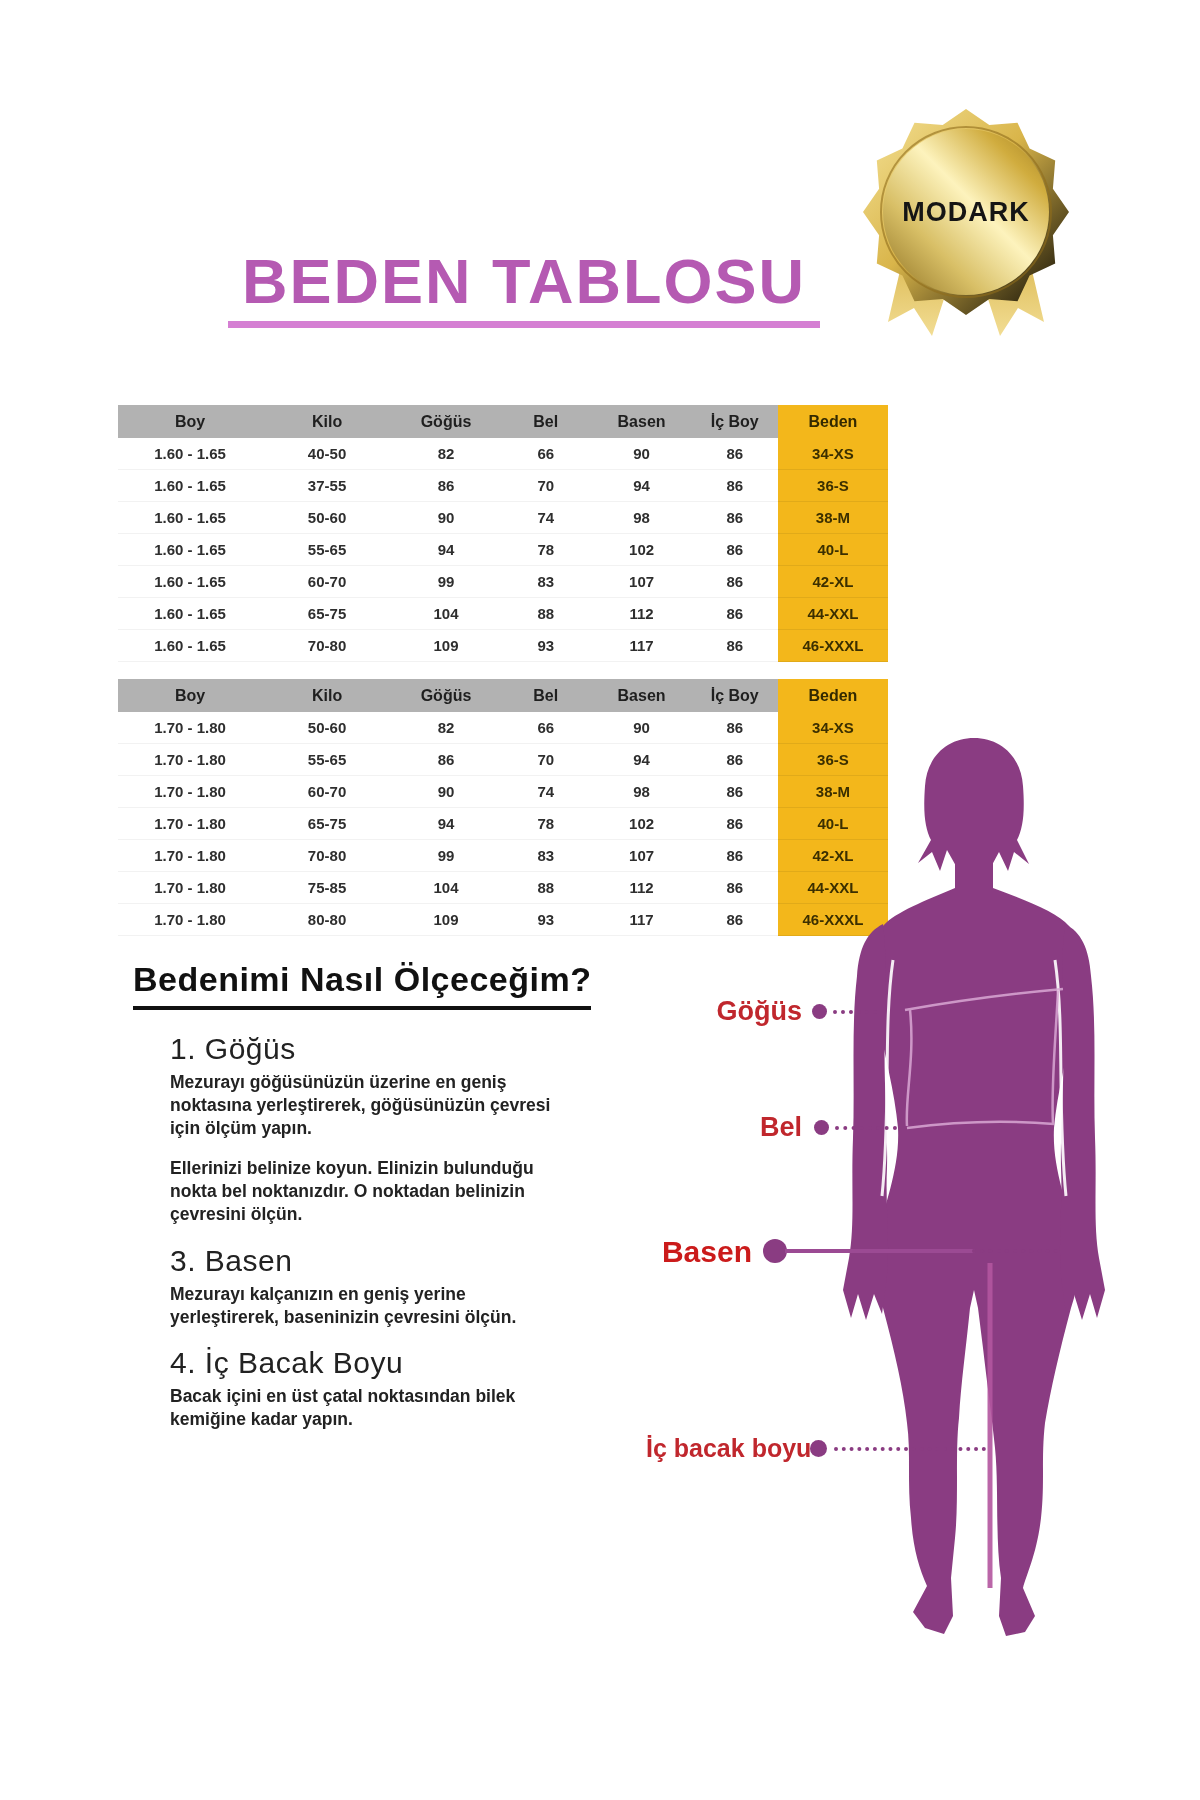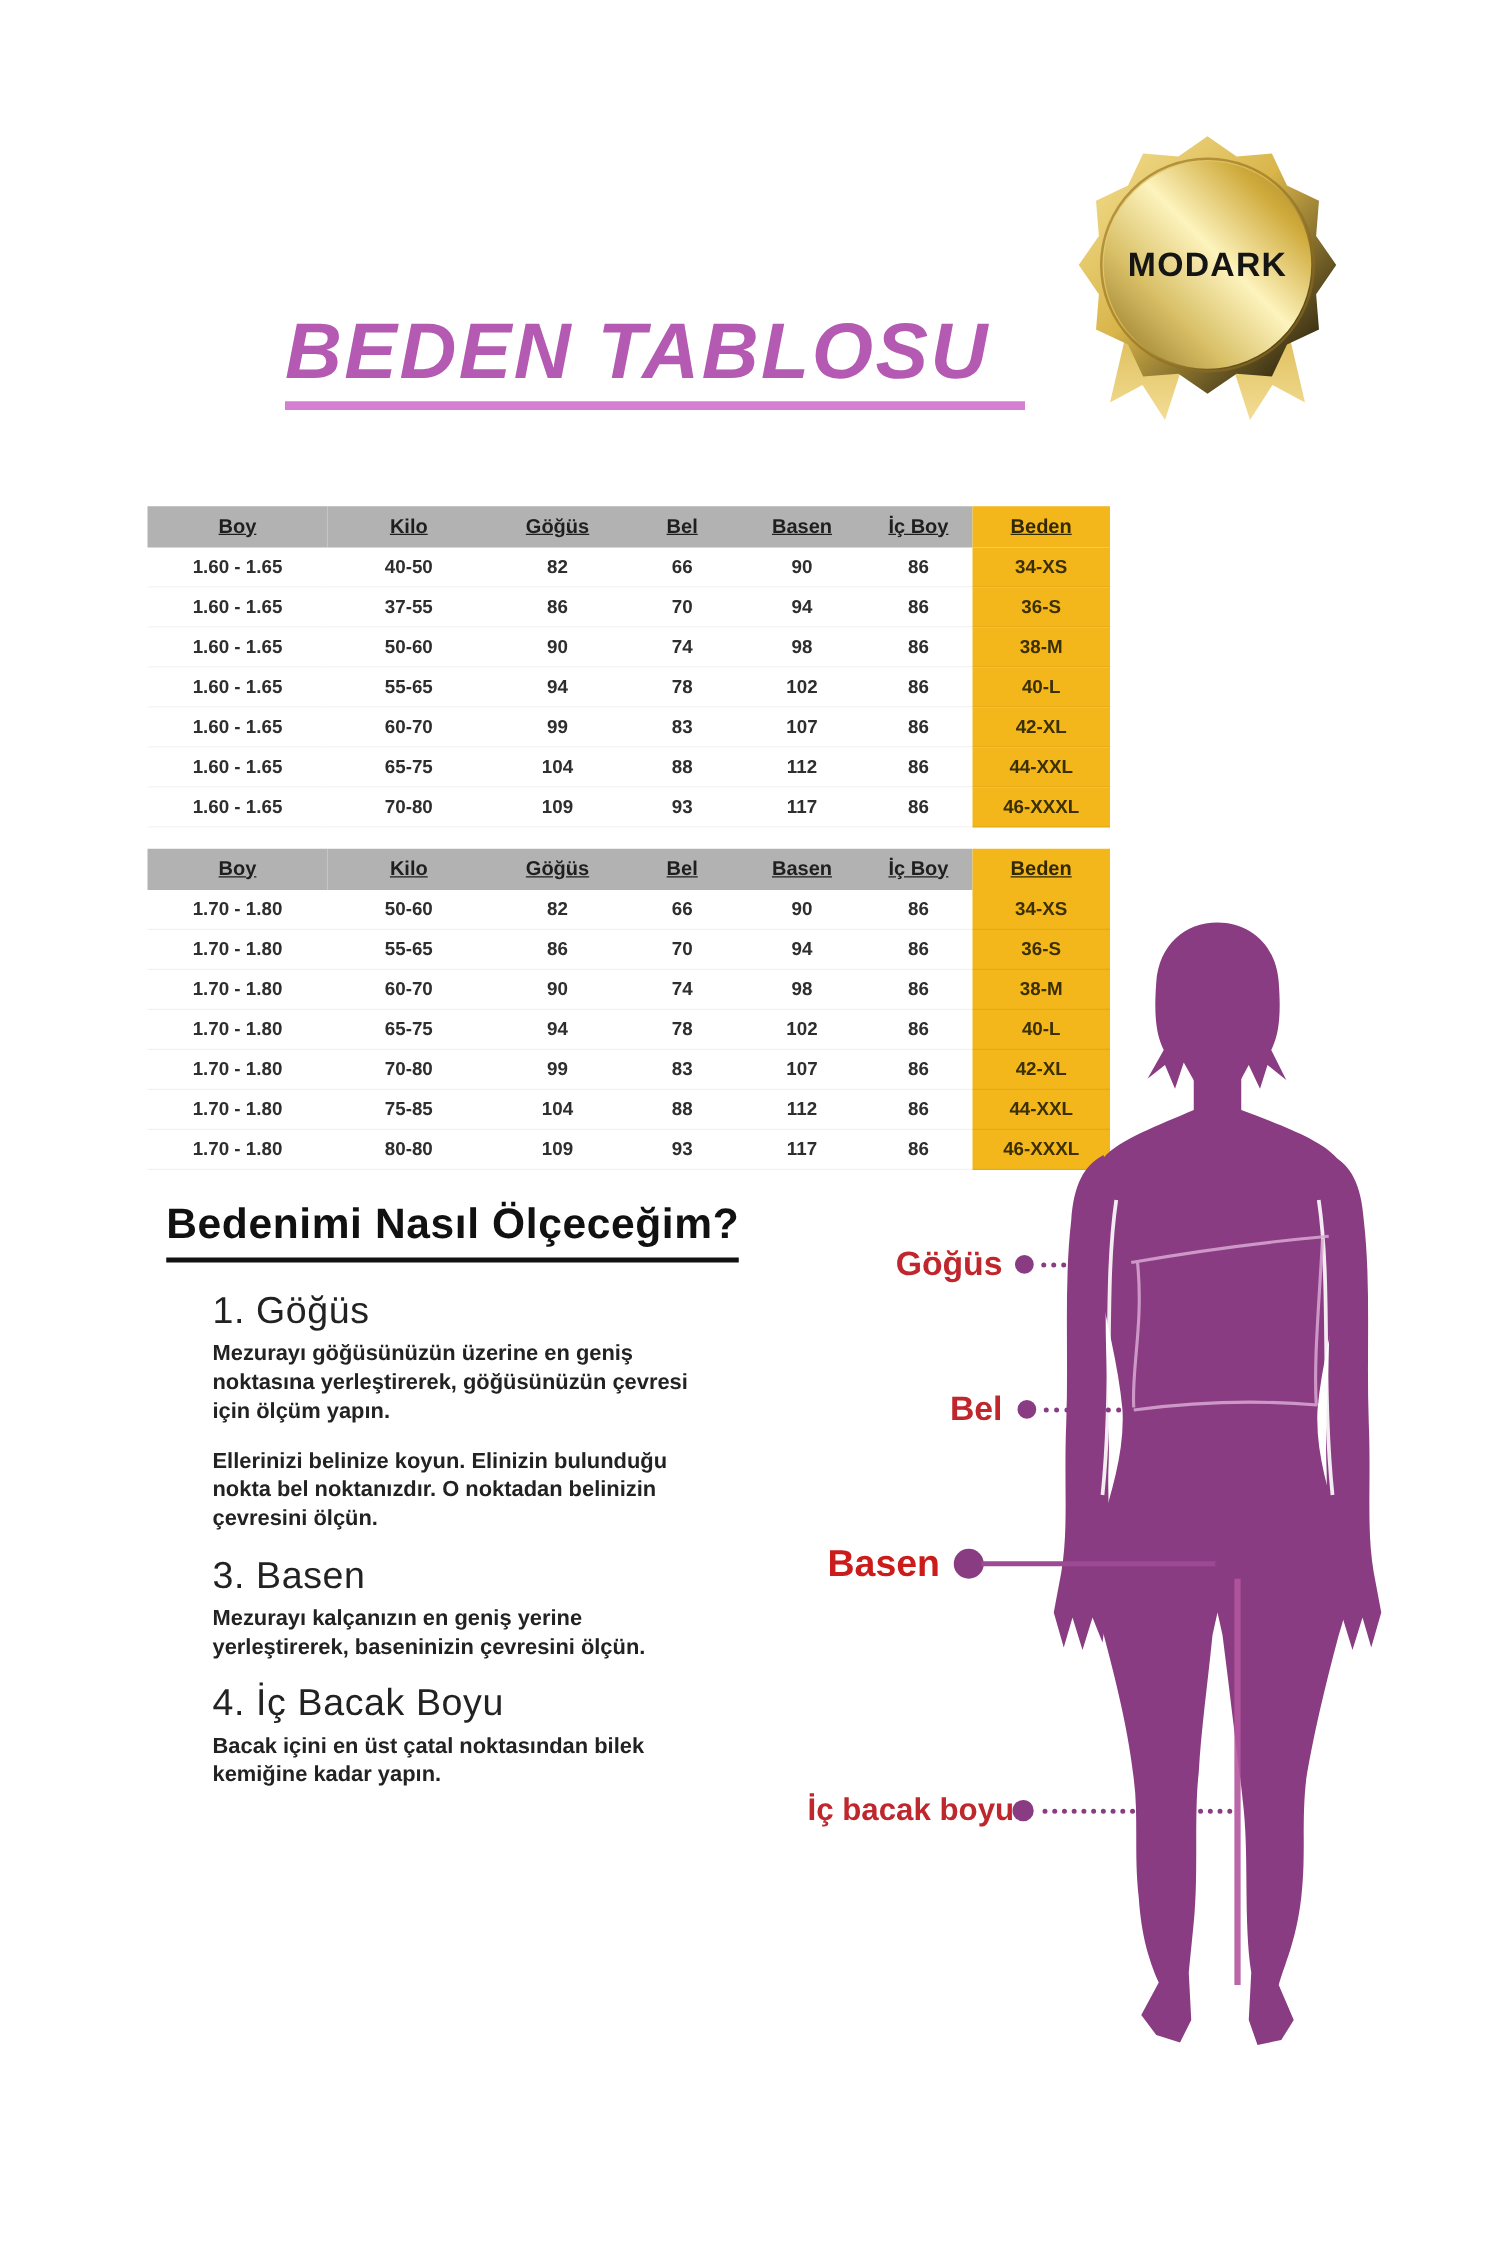--- a/index.html
+++ b/index.html
@@ -1,40 +1,40 @@
 <!DOCTYPE html>
 <html style="--title_text: #b55ab2; --title_underline: #d57fd3; --table_header_bg: #b2b2b2; --size_col_bg: #f3b71b; --silhouette: #8a3c82; --label_red: #c0272d; --label_red_strong: #cb1b1b; --dot_purple: #8a3c82;"><head>
 <meta charset="utf-8">
 <style>
   html,body{margin:0;padding:0;}
   body{
     width:1200px;height:1800px;position:relative;background:#ffffff;
     font-family:"Liberation Sans", sans-serif;overflow:hidden;
   }
   
-  .title-wrap{position:absolute;left:228px;top:250px;width:592px;font-style:italic;}
+  .title-wrap{position:absolute;left:228px;top:250px;width:592px;text-align:center;}
   .page-title{
     font-size:63px;font-weight:800;letter-spacing:2px;color:var(--title_text,#b55ab2);
     white-space:nowrap;line-height:1.0;
   }
   .title-underline{height:7px;background:var(--title_underline,#d57fd3);margin-top:8px;}
 
   
   .badge{position:absolute;left:848px;top:100px;width:236px;height:242px;}
 
   
   .size-table{
     position:absolute;left:118px;width:770px;border-collapse:collapse;table-layout:fixed;
     font-size:15px;color:#2e2e2e;
   }
   .size-table.t1{top:405px;}
   .size-table.t2{top:679px;}
   .size-table th{
     background:var(--table_header_bg,#b2b2b2);color:#1f1f1f;font-weight:700;font-size:16px;
-    height:33px;padding:0;text-align:center;text-decoration:underline;
+    height:33px;padding:0;text-align:center;
   }
   .size-table td{
     height:31px;padding:0;text-align:center;font-weight:600;
     border-bottom:1px solid rgba(0,0,0,0.05);
   }
   .size-table th.col-size{background:var(--size_col_bg,#f3b71b);color:#332900;}
   .size-table td.col-size{
     background:var(--size_col_bg,#f3b71b);color:#3b2f00;font-weight:700;
     border-bottom:1px solid rgba(0,0,0,0.07);
   }

